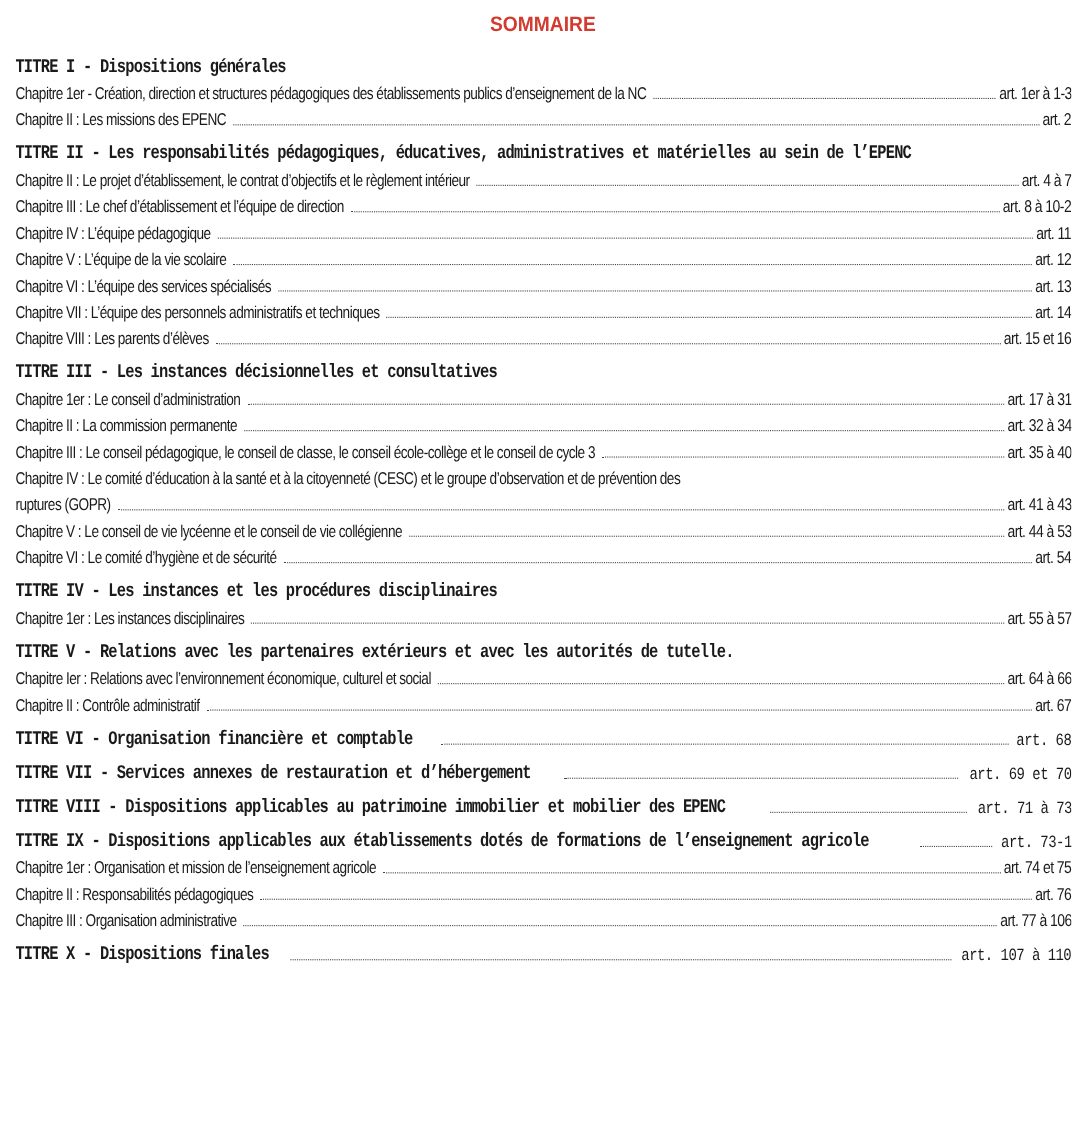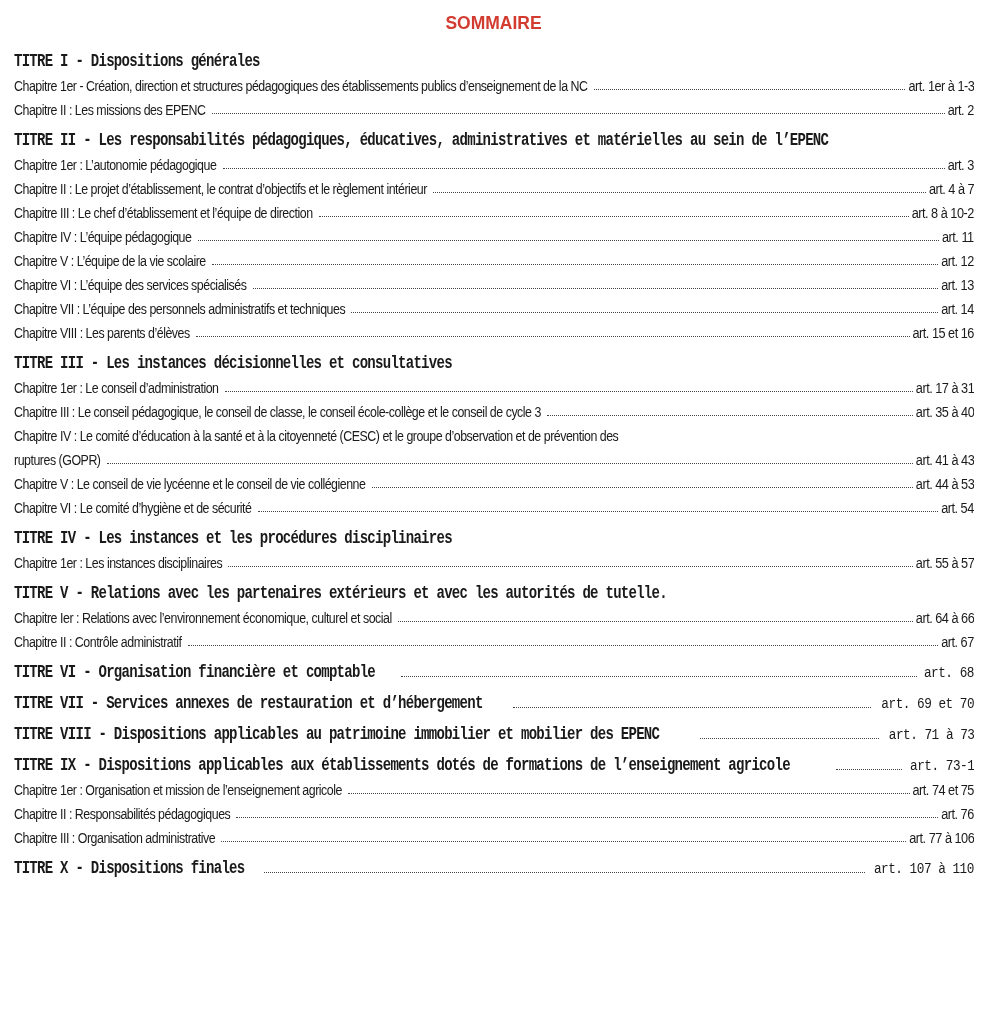--- a/index.html
+++ b/index.html
@@ -37,25 +37,20 @@
       </div>
       <div class="row chap">
         <span class="lbl" style="display: inline-block; transform-origin: left bottom; transform: scaleX(0.8); margin-right: -48.7px;">Chapitre II : Les missions des EPENC</span>
         <span class="leader"></span>
         <span class="art" style="display: inline-block; transform-origin: right bottom; transform: scaleX(0.82); margin-left: -5.7px;">art. 2</span>
       </div>
       <div class="row titre gap-t">
         <span class="lbl" style="display: inline-block; transform-origin: left bottom; transform: scaleX(0.8); margin-right: -159.3px;">TITRE II - Les responsabilités pédagogiques, éducatives, administratives et matérielles au sein de l’EPENC</span>
       </div>
       <div class="row chap">
-        <span class="lbl" style="display: inline-block; transform-origin: left bottom; transform: scaleX(0.8); margin-right: -51.4px;">Chapitre 1er : L’autonomie pédagogique</span>
-        <span class="leader"></span>
-        <span class="art" style="display: inline-block; transform-origin: right bottom; transform: scaleX(0.82); margin-left: -5.7px;">art. 3</span>
-      </div>
-      <div class="row chap">
         <span class="lbl" style="display: inline-block; transform-origin: left bottom; transform: scaleX(0.8); margin-right: -104px;">Chapitre II : Le projet d’établissement, le contrat d’objectifs et le règlement intérieur</span>
         <span class="leader"></span>
         <span class="art" style="display: inline-block; transform-origin: right bottom; transform: scaleX(0.82); margin-left: -9.9px;">art. 4 à 7</span>
       </div>
       <div class="row chap">
         <span class="lbl" style="display: inline-block; transform-origin: left bottom; transform: scaleX(0.8); margin-right: -75.4px;">Chapitre III : Le chef d’établissement et l’équipe de direction</span>
         <span class="leader"></span>
         <span class="art" style="display: inline-block; transform-origin: right bottom; transform: scaleX(0.82); margin-left: -13.6px;">art. 8 à 10-2</span>
       </div>
       <div class="row chap">
@@ -83,20 +78,25 @@
         <span class="leader"></span>
         <span class="art" style="display: inline-block; transform-origin: right bottom; transform: scaleX(0.82); margin-left: -13.5px;">art. 15 et 16</span>
       </div>
       <div class="row titre gap-t">
         <span class="lbl" style="display: inline-block; transform-origin: left bottom; transform: scaleX(0.8); margin-right: -83.3px;">TITRE III - Les instances décisionnelles et consultatives</span>
       </div>
       <div class="row chap">
         <span class="lbl" style="display: inline-block; transform-origin: left bottom; transform: scaleX(0.8); margin-right: -51.9px;">Chapitre 1er : Le conseil d’administration</span>
         <span class="leader"></span>
         <span class="art" style="display: inline-block; transform-origin: right bottom; transform: scaleX(0.82); margin-left: -12.8px;">art. 17 à 31</span>
+      </div>
+      <div class="row chap">
+        <span class="lbl" style="display: inline-block; transform-origin: left bottom; transform: scaleX(0.8); margin-right: -51.2px;">Chapitre II : La commission permanente</span>
+        <span class="leader"></span>
+        <span class="art" style="display: inline-block; transform-origin: right bottom; transform: scaleX(0.82); margin-left: -12.8px;">art. 32 à 34</span>
       </div>
       <div class="row chap">
         <span class="lbl" style="display: inline-block; transform-origin: left bottom; transform: scaleX(0.8); margin-right: -132.5px;">Chapitre III : Le conseil pédagogique, le conseil de classe, le conseil école-collège et le conseil de cycle 3</span>
         <span class="leader"></span>
         <span class="art" style="display: inline-block; transform-origin: right bottom; transform: scaleX(0.82); margin-left: -12.8px;">art. 35 à 40</span>
       </div>
       <div class="row chap">
         <span class="lbl" style="display: inline-block; transform-origin: left bottom; transform: scaleX(0.8); margin-right: -151.9px;">Chapitre IV : Le comité d’éducation à la santé et à la citoyenneté (CESC) et le groupe d’observation et de prévention des</span>
       </div>
       <div class="row chap">

